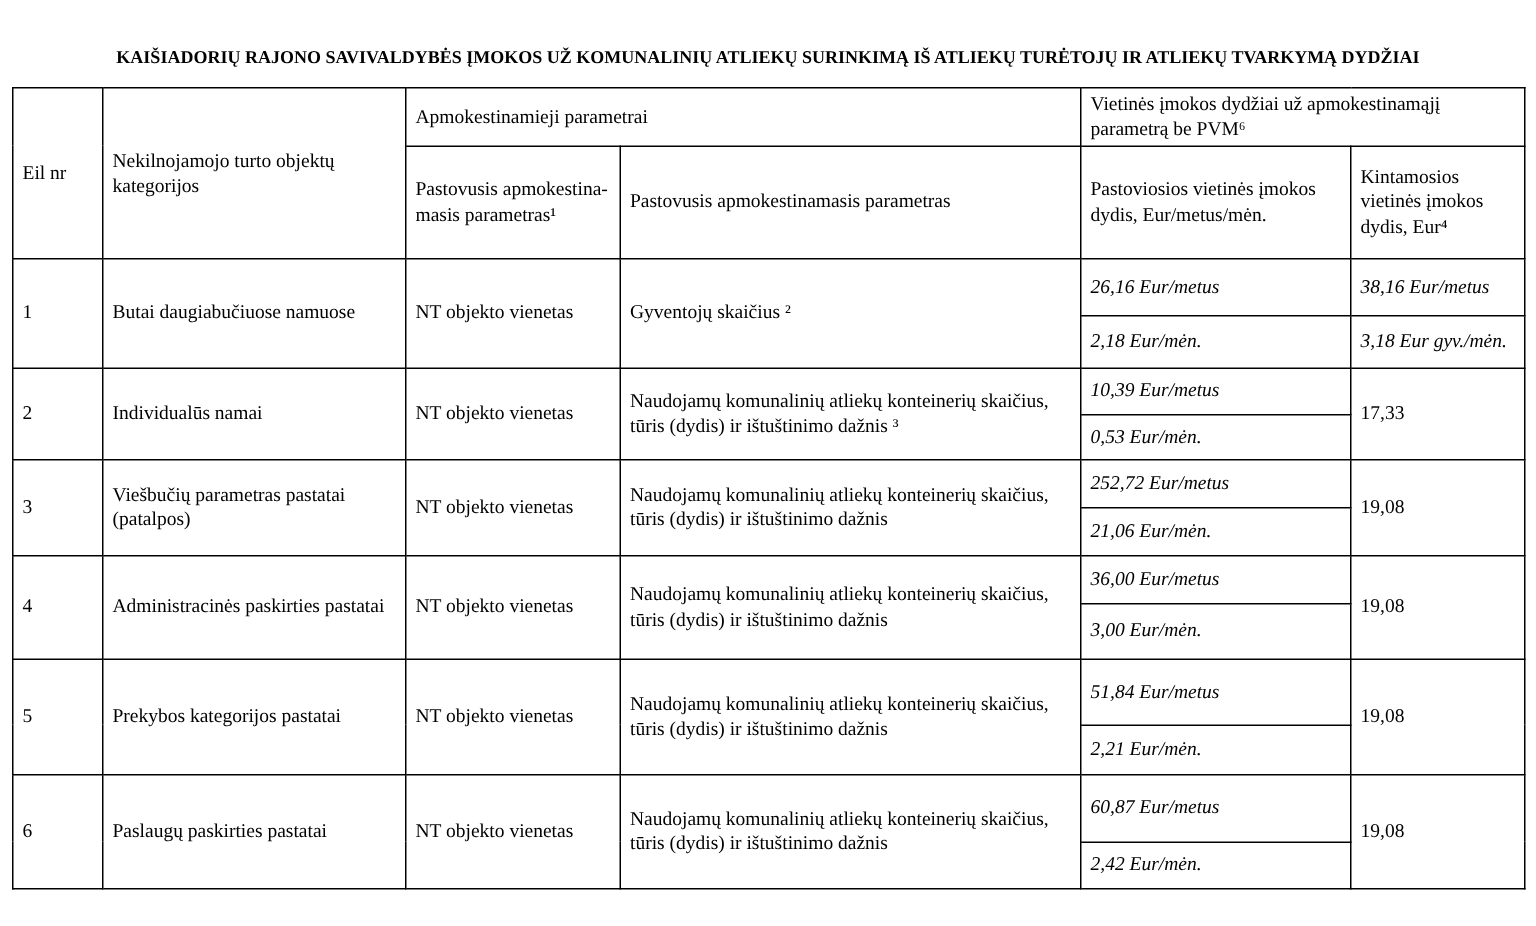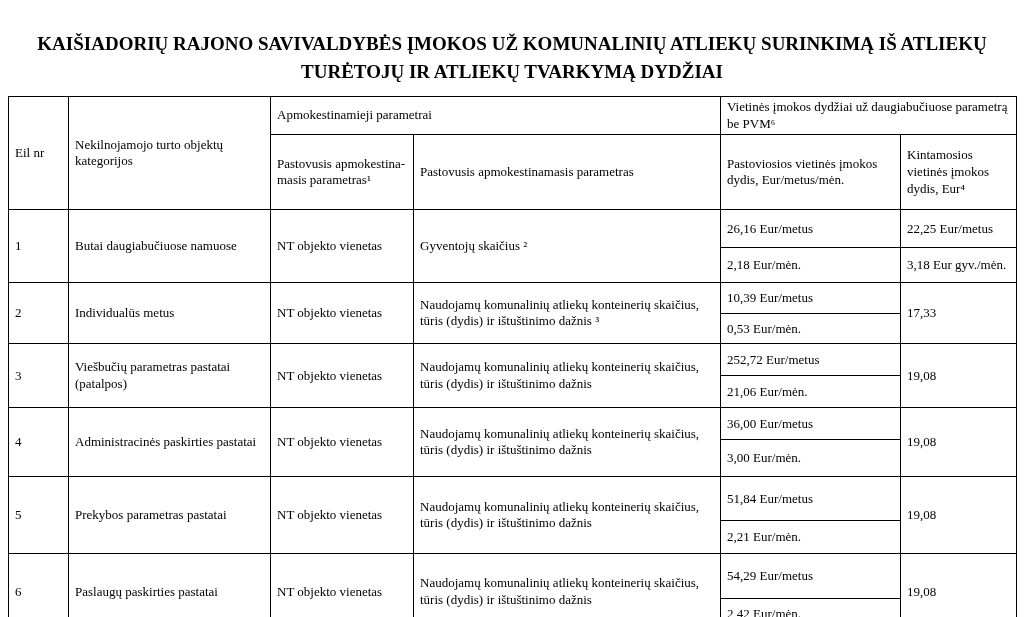--- a/index.html
+++ b/index.html
@@ -6,21 +6,21 @@
   html, body {
     margin: 0; padding: 0;
     width: 1024px; height: 617px;
     background: #ffffff;
     color: #000000;
     font-family: "Liberation Serif", serif;
     overflow: hidden;
   }
   .title {
     font-weight: bold;
-    font-size: 19px;
+    font-size: 12px;
     line-height: 1.45;
     text-align: center;
     width: 990px;
     margin: 30px auto 11px auto;
   }
   table.fees {
     border-collapse: collapse;
     table-layout: fixed;
     width: 1008px;
     margin-left: 8px;
@@ -35,20 +35,21 @@
     line-height: 1.28;
     overflow: hidden;
   }
   th.group { text-align: center; vertical-align: middle; }
   th.eilnr { vertical-align: bottom; padding-bottom: 16px; }
   td.nr { text-align: center; }
   td.fee {
     text-align: center;
     vertical-align: top;
     padding-top: 6px;
+    font-style: italic;
   }
   td.fee-span {
     text-align: center;
     vertical-align: top;
     padding-top: 6px;
   }
 </style>
 </head>
 <body>
 
@@ -62,45 +63,45 @@
     <col style="width:307px">
       <col style="width:180px">
       <col style="width:116px">
   </colgroup>
 
   <tbody>
       <tr style="height:35px">
     <th class="eilnr" rowspan="2">Eil nr</th>
     <th rowspan="2">Nekilnojamojo turto objektų kategorijos</th>
     <th class="group" colspan="2">Apmokestinamieji parametrai</th>
-    <th class="group" colspan="2">Vietinės įmokos dydžiai už daugiabučiuose parametrą be PVM⁶</th>
+    <th class="group" colspan="2">Vietinės įmokos dydžiai už apmokestinamąjį parametrą be PVM⁶</th>
   </tr>
   <tr style="height:75px">
     <th>Pastovusis apmokestina-masis parametras¹</th>
     <th>Pastovusis apmokestinamasis parametras</th>
     <th>Pastoviosios vietinės įmokos dydis, Eur/metus/mėn.</th>
     <th>Kintamosios vietinės įmokos dydis, Eur⁴</th>
   </tr>
 
   <tr style="height:38px">
     <td class="nr" rowspan="2">1</td>
     <td rowspan="2">Butai daugiabučiuose namuose</td>
     <td rowspan="2">NT objekto vienetas</td>
     <td rowspan="2">Gyventojų skaičius ²</td>
     <td class="fee">26,16 Eur/metus</td>
-    <td class="fee">22,25 Eur/metus</td>
+    <td class="fee">38,16 Eur/metus</td>
   </tr>
   <tr style="height:35px">
     <td class="fee">2,18 Eur/mėn.</td>
     <td class="fee">3,18 Eur gyv./mėn.</td>
   </tr>
 
   <tr style="height:31px">
     <td class="nr" rowspan="2">2</td>
-    <td rowspan="2">Individualūs metus</td>
+    <td rowspan="2">Individualūs namai</td>
     <td rowspan="2">NT objekto vienetas</td>
     <td rowspan="2">Naudojamų komunalinių atliekų konteinerių skaičius, tūris (dydis) ir ištuštinimo dažnis ³</td>
     <td class="fee">10,39 Eur/metus</td>
     <td class="fee-span" rowspan="2">17,33</td>
   </tr>
   <tr style="height:30px">
     <td class="fee">0,53 Eur/mėn.</td>
   </tr>
 
   <tr style="height:32px">
@@ -122,35 +123,35 @@
     <td rowspan="2">Naudojamų komunalinių atliekų konteinerių skaičius, tūris (dydis) ir ištuštinimo dažnis</td>
     <td class="fee">36,00 Eur/metus</td>
     <td class="fee-span" rowspan="2">19,08</td>
   </tr>
   <tr style="height:37px">
     <td class="fee">3,00 Eur/mėn.</td>
   </tr>
 
   <tr style="height:44px">
     <td class="nr" rowspan="2">5</td>
-    <td rowspan="2">Prekybos parametras pastatai</td>
+    <td rowspan="2">Prekybos kategorijos pastatai</td>
     <td rowspan="2">NT objekto vienetas</td>
     <td rowspan="2">Naudojamų komunalinių atliekų konteinerių skaičius, tūris (dydis) ir ištuštinimo dažnis</td>
     <td class="fee">51,84 Eur/metus</td>
     <td class="fee-span" rowspan="2">19,08</td>
   </tr>
   <tr style="height:33px">
     <td class="fee">2,21 Eur/mėn.</td>
   </tr>
 
   <tr style="height:45px">
     <td class="nr" rowspan="2">6</td>
     <td rowspan="2">Paslaugų paskirties pastatai</td>
     <td rowspan="2">NT objekto vienetas</td>
     <td rowspan="2">Naudojamų komunalinių atliekų konteinerių skaičius, tūris (dydis) ir ištuštinimo dažnis</td>
-    <td class="fee">54,29 Eur/metus</td>
+    <td class="fee">60,87 Eur/metus</td>
     <td class="fee-span" rowspan="2">19,08</td>
   </tr>
   <tr style="height:31px">
     <td class="fee">2,42 Eur/mėn.</td>
   </tr>
 </tbody>
   </table>
 
 </body></html>

